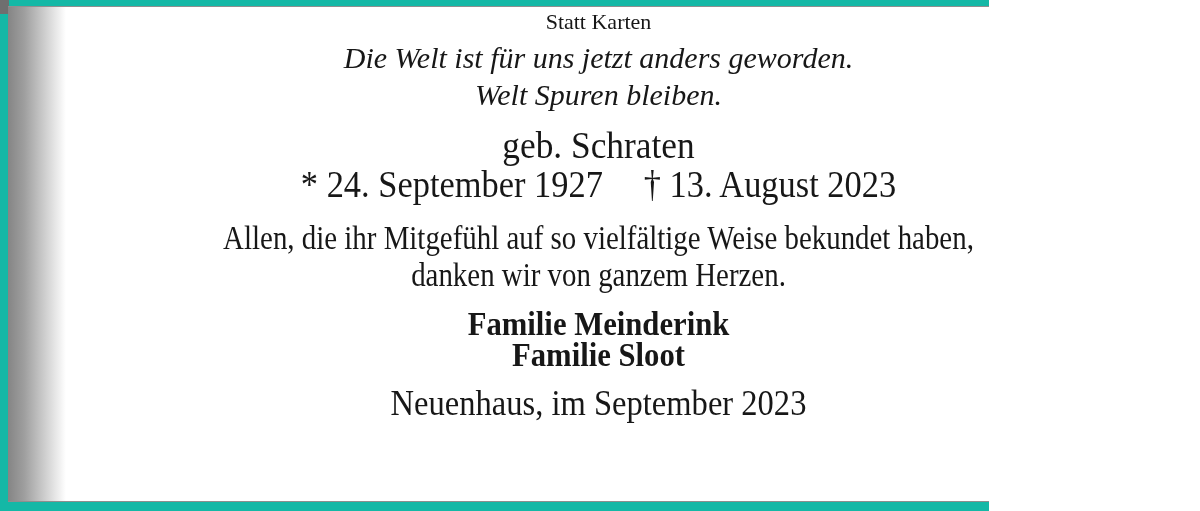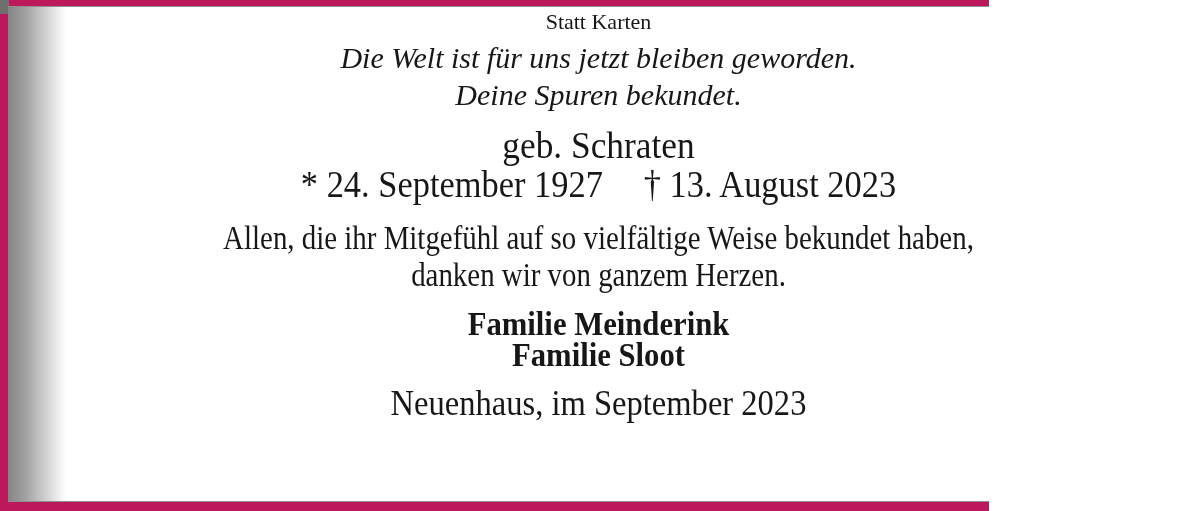--- a/index.html
+++ b/index.html
@@ -4,21 +4,21 @@
 <style>
   html, body {
     margin: 0;
     padding: 0;
     background: #ffffff;
   }
   .frame {
     position: relative;
     width: 989px;
     height: 511px;
-    background: #be185d;
+    background: #14b8a6;
     overflow: hidden;
     font-family: "Liberation Serif", "DejaVu Serif", serif;
     color: #171717;
   }
   .corner-dark {
     position: absolute;
     left: 0; top: 0;
     width: 9px; height: 14px;
     background: #6f6f6f;
   }
@@ -101,22 +101,22 @@
   <div class="corner-dark"></div>
 
   <div class="card">
     <div class="left-shadow"></div>
 
     <div class="content">
 
       <div class="statt">Statt Karten</div>
 
       <div class="quote">
-        <div>Die Welt ist für uns jetzt bleiben geworden.</div>
-        <div>Deine Spuren bekundet.</div>
+        <div>Die Welt ist für uns jetzt anders geworden.</div>
+        <div>Welt Spuren bleiben.</div>
       </div>
 
 
       <div class="maiden sx93">geb. Schraten</div>
 
       <div class="dates sx93">
         <span class="birth-date">* 24. September 1927</span><span class="death-date">† 13. August 2023</span>
       </div>
 
       <div class="thanks sx85">

